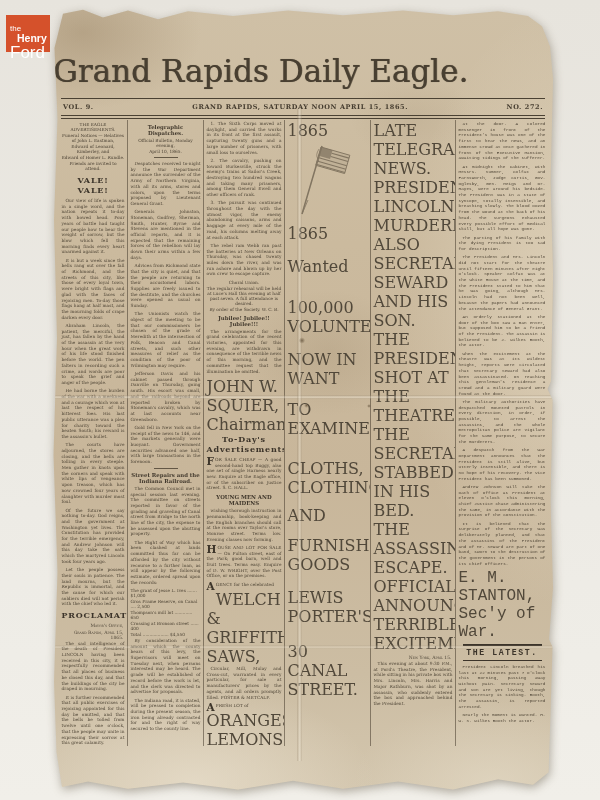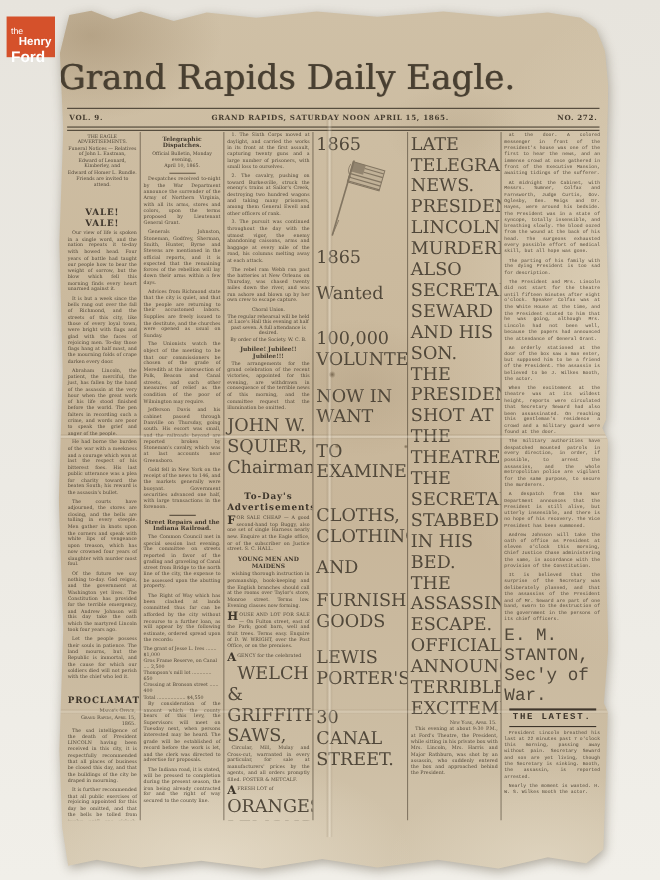--- a/index.html
+++ b/index.html
@@ -5,21 +5,21 @@
   html,body{margin:0;padding:0;}
   #stage{position:relative;width:600px;height:800px;overflow:hidden;
     background:linear-gradient(180deg,#e7e4dd 0%,#eceae4 55%,#f1efe9 100%);
     font-family:"DejaVu Serif",serif;}
   
   .logo{position:absolute;left:6px;top:15px;width:44px;height:37px;
     background:#d5512b;color:#fff;font-family:"Liberation Sans",sans-serif;
     padding:10px 0 0 4px;box-sizing:border-box;line-height:1.02;}
   .logo .the{font-size:8px;}
   .logo .henry{font-size:10.5px;font-weight:bold;margin-left:7px;}
-  .logo .ford{font-size:14px;font-weight:bold;}
+  .logo .ford{font-size:17px;font-weight:normal;}
   
   .paper-wrap{position:absolute;left:53px;top:9px;width:500px;height:782px;
     filter:drop-shadow(1px 3px 5px rgba(95,85,64,.45));}
   .paper{position:absolute;inset:0;
     background:
       radial-gradient(ellipse 170px 110px at 6% 3%, rgba(140,116,84,.38), transparent 70%),
       radial-gradient(ellipse 240px 420px at 104% 38%, rgba(236,227,207,.55), transparent 72%),
       radial-gradient(ellipse 260px 140px at 28% 99%, rgba(236,227,209,.65), transparent 70%),
       radial-gradient(ellipse 200px 120px at 88% 99%, rgba(233,224,205,.5), transparent 70%),
       radial-gradient(ellipse 120px 90px at 55% 44%, rgba(118,96,66,.14), transparent 70%),
@@ -46,21 +46,21 @@
     padding:1px 2.5px;overflow:hidden;color:#51483a;}
   .col:last-child{border-right:none;font-family:Liberation Mono, monospace;}
   .c0{width:69px;} .c1{width:76px;} .c2{width:81px;} .c3{width:86px;} .c4{width:85px;} .c5{width:92px;}
   .tiny{font-size:4.3px;line-height:1.33;text-align:justify;margin:0 0 2.6px;
     text-indent:4px;letter-spacing:.05px;color:rgba(74,64,50,.95);}
   .drop-p{text-indent:0;}
   .dropcap{float:left;font-size:10.5px;line-height:8.5px;font-weight:bold;margin:0 1px 0 0;color:#3e362b;}
   .ct{font-size:4.3px;text-align:center;margin:1px 0;color:rgba(70,60,47,.95);}
   .tabline{font-size:4.3px;text-align:left;margin:0 0 1px;color:rgba(74,64,50,.95);}
   .col-head{font-size:8px;font-weight:bold;text-align:center;letter-spacing:.8px;
-    margin:12px 0 3px;color:#3c342a;}
+    margin:0 0 3px;color:#3c342a;}
   .col-head2{font-size:8.2px;font-weight:bold;text-align:center;letter-spacing:1.6px;
     border-top:2.5px solid #3c342a;border-bottom:1px solid #3c342a;
     padding:2.5px 0;margin:3px 4px;color:#3c342a;}
   .col-subhead{font-size:5.4px;font-weight:bold;text-align:center;margin:3px 0 2px;color:#42392d;}
   .rule{width:24px;border-top:1px solid rgba(74,63,47,.8);margin:3px auto;}
   .gap{width:100%;}
   .date{font-size:4.5px;text-align:right;font-variant:small-caps;margin:2px 1px 1px;color:#43",}
   .date{font-size:4.5px;text-align:right;font-variant:small-caps;margin:2px 1px 1px;color:#433a2e;}
   .sig{font-size:4.4px;text-align:right;margin:1px 1px 3px;color:#43902e;color:#433a2e;}
   .adbox{border-top:1px solid rgba(74,63,47,.8);border-bottom:1px solid rgba(74,63,47,.8);

